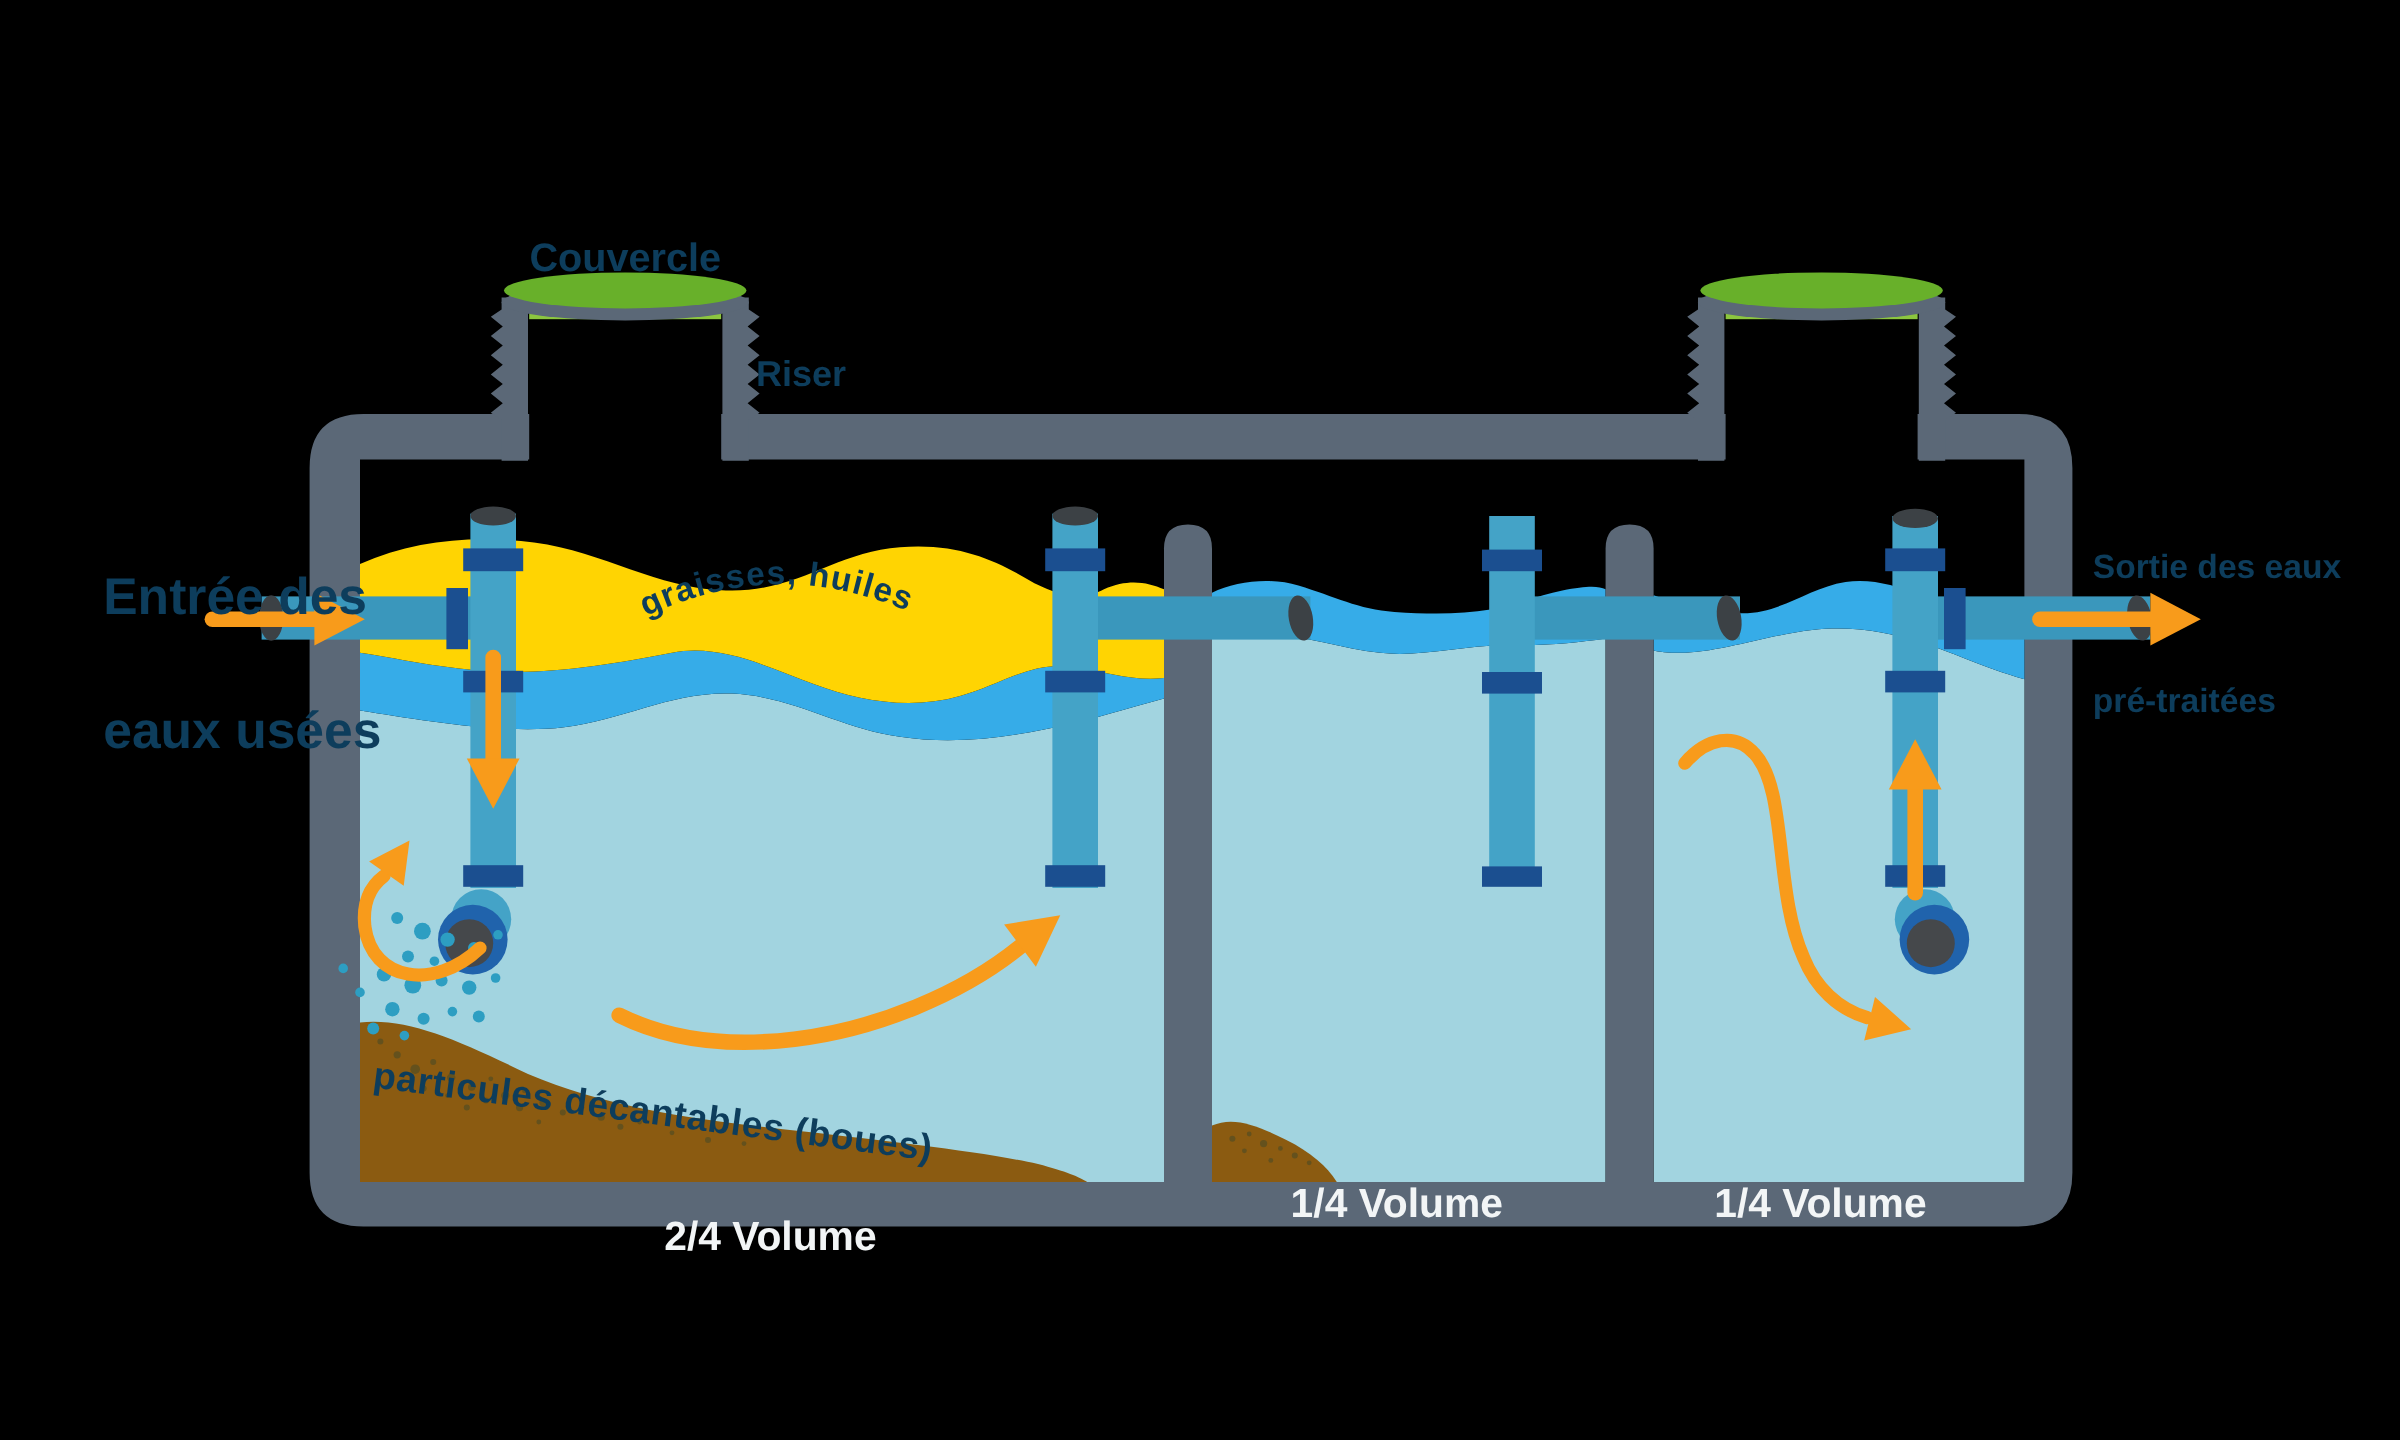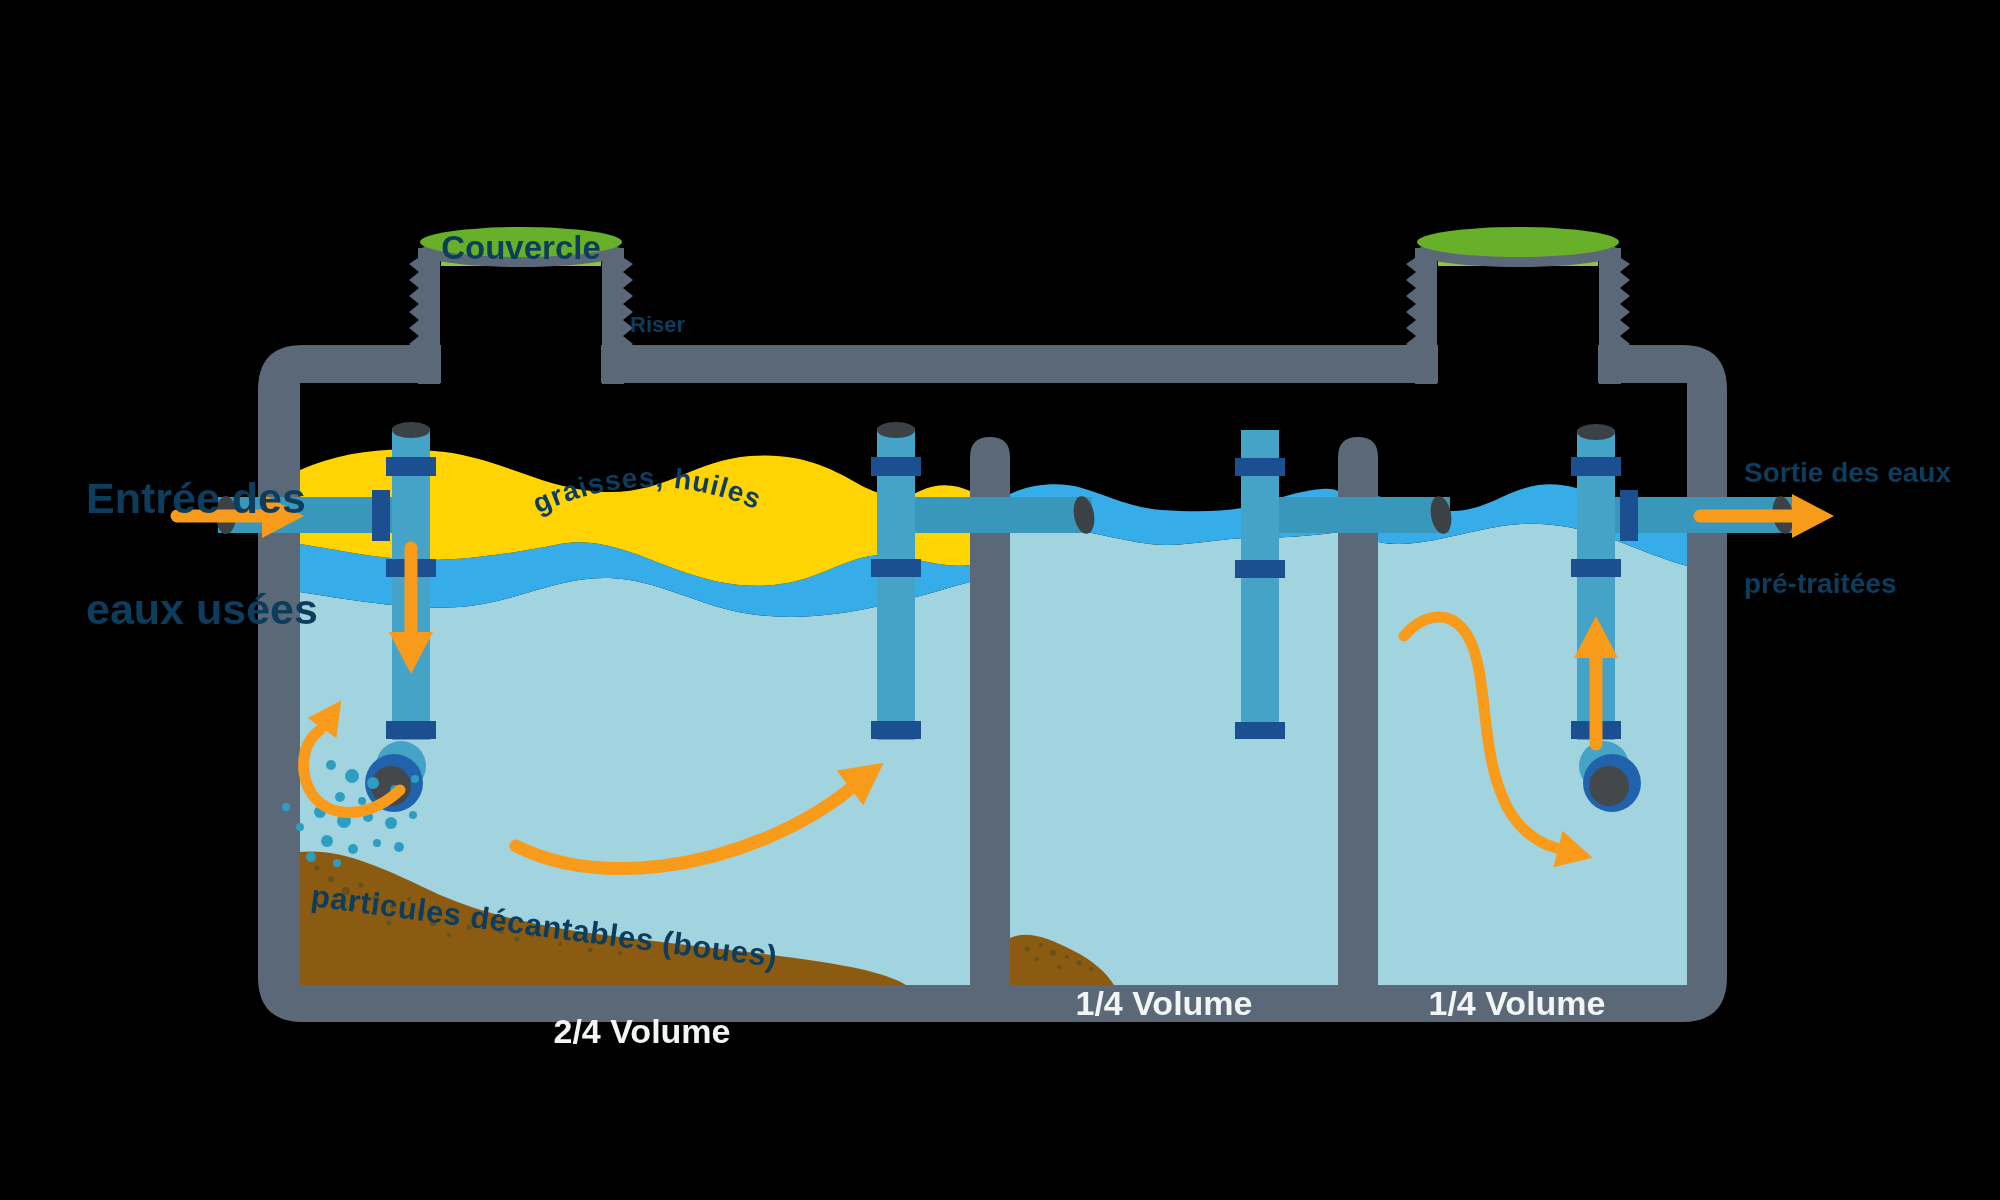--- a/index.html
+++ b/index.html
@@ -209,22 +209,22 @@
     <line class="s-orange" x1="1700" y1="516" x2="1794" y2="516" stroke-width="13"></line>
     <use href="#ah" class="f-orange" transform="translate(1792,516)"></use>
   </g>
 
   <text class="svg-navy" font-size="28" letter-spacing="1">
     <textPath href="#greasePath">graisses, huiles</textPath>
   </text>
   <text class="svg-navy" font-size="31" letter-spacing="0.5" x="310" y="906" transform="rotate(7.5 310 906)">particules décantables (boues)</text>
 </svg>
 
-<div class="lbl" style="left:371px;top:196px;width:300px;text-align:center;font-size:33px;margin-top:33px;">Couvercle</div>
-<div class="lbl" style="left:630px;top:312px;font-size:22px;">Riser</div>
+<div class="lbl" style="left:371px;top:196px;width:300px;text-align:center;font-size:33px;">Couvercle</div>
+<div class="lbl" style="left:630px;top:296px;font-size:30px;">Riser</div>
 <div class="lbl" style="left:86px;top:406px;width:210px;text-align:center;font-size:43px;line-height:37px;">
   <div>Entrée des</div>
   <div>eaux usées</div>
 </div>
 <div class="lbl" style="left:1744px;top:380px;font-size:28px;line-height:37px;">
   <div>Sortie des eaux</div>
   <div>pré-traitées</div>
 </div>
 <div class="lbl lbl-white" style="left:642px;top:1012px;transform:translateX(-50%);font-size:34px;">2/4 Volume</div>
 <div class="lbl lbl-white" style="left:1164px;top:984px;transform:translateX(-50%);font-size:34px;">1/4 Volume</div>

